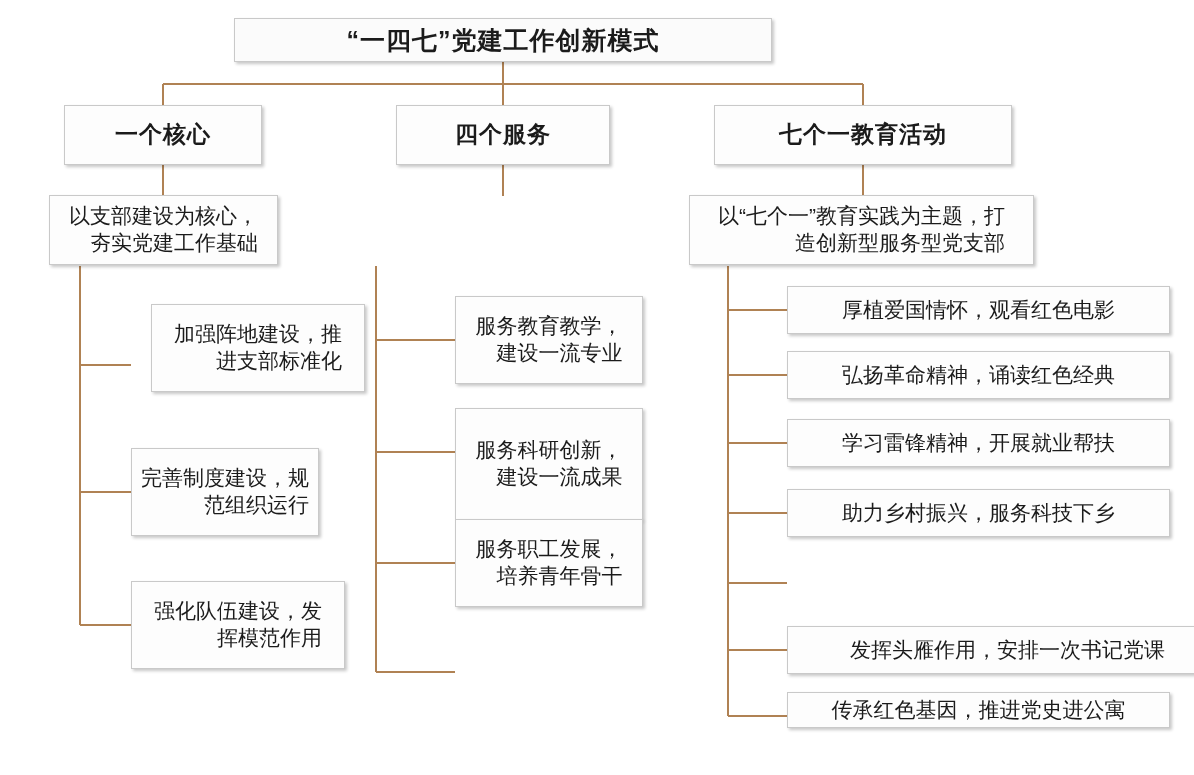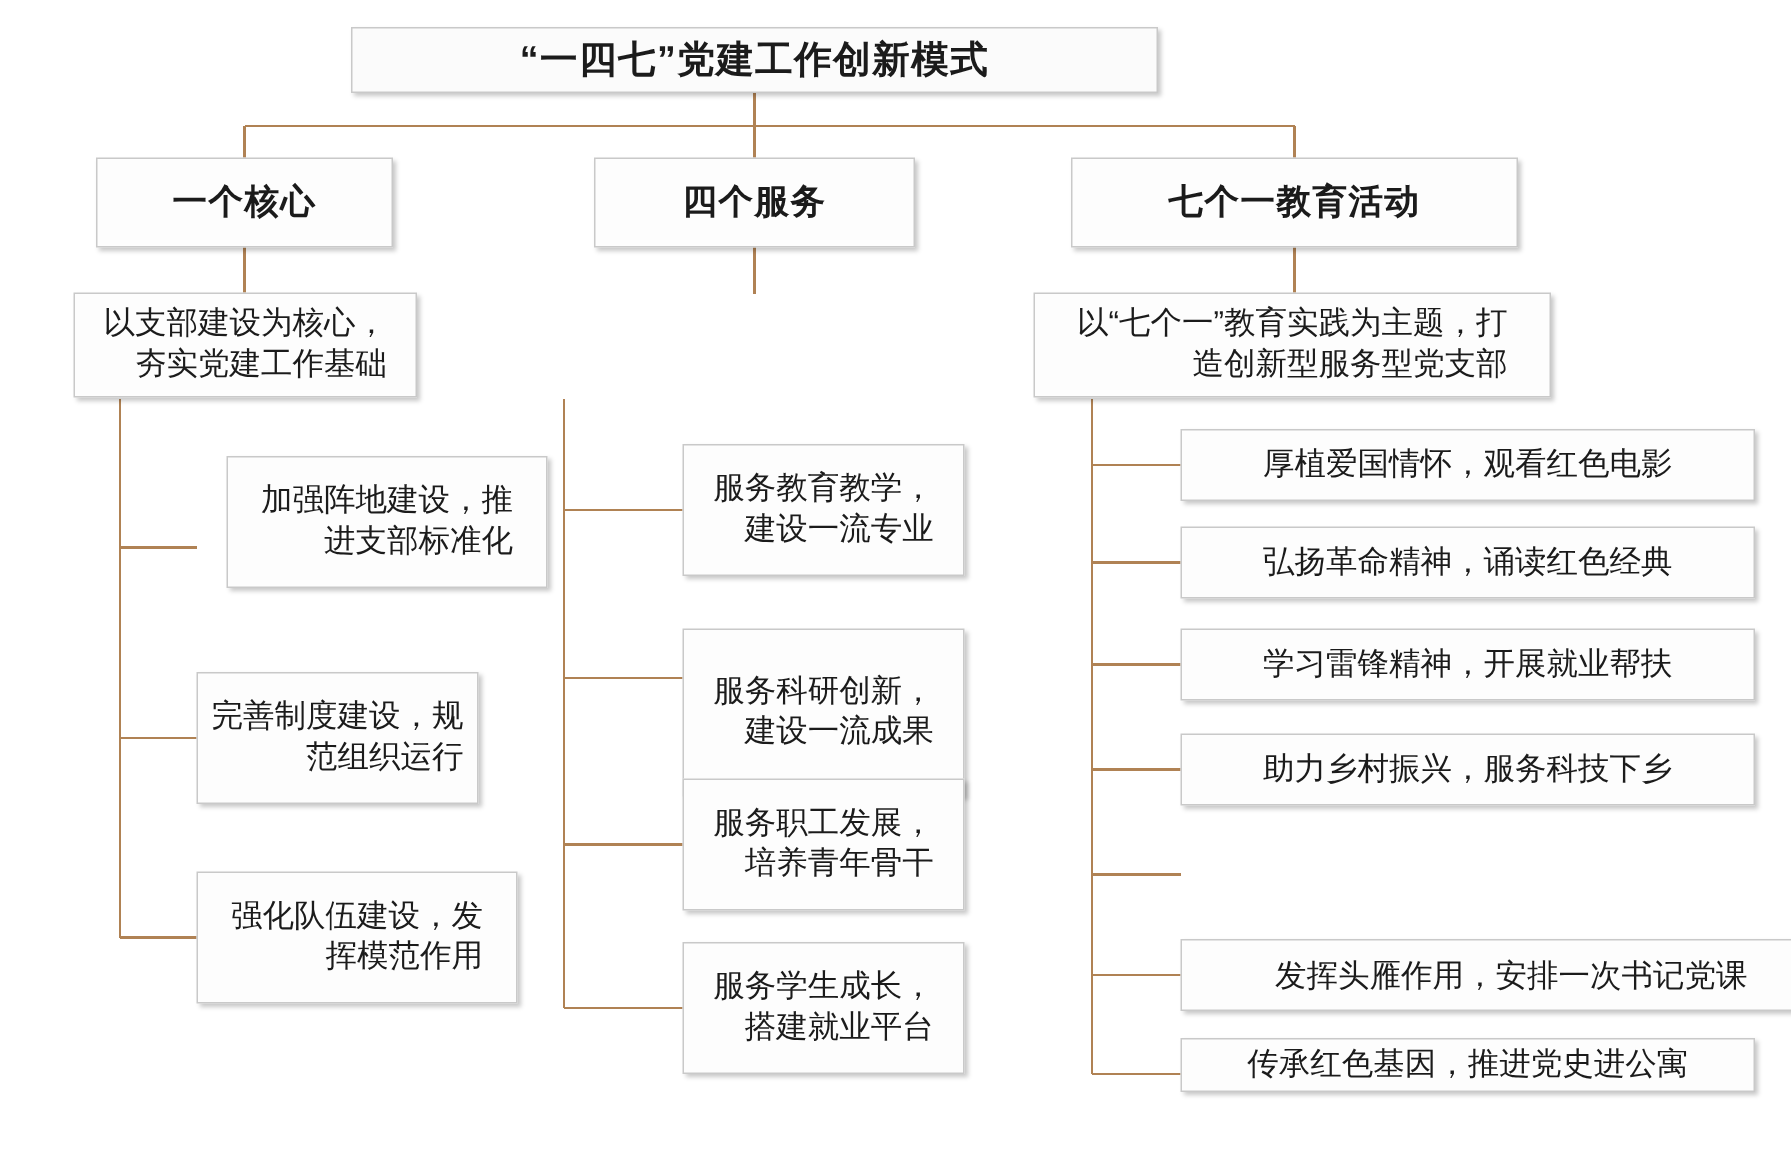--- a/index.html
+++ b/index.html
@@ -141,31 +141,27 @@
   </div>
   <div class="box leaf" style="left:131px;top:581px;width:214px;height:88px;">
     <span class="txt">强化队伍建设，发
 挥模范作用</span>
   </div>
 
   <div class="box leaf" style="left:455px;top:296px;width:188px;height:88px;">
     <span class="txt">服务教育教学，
 建设一流专业</span>
   </div>
-  <div class="box leaf" style="left:455px;top:419px;width:188px;height:112px;">
+  <div class="box leaf" style="left:455px;top:408px;width:188px;height:112px;">
     <span class="txt">服务科研创新，
 建设一流成果</span>
   </div>
   <div class="box leaf" style="left:455px;top:519px;width:188px;height:88px;">
     <span class="txt">服务职工发展，
 培养青年骨干</span>
-  </div>
-  <div class="box leaf" style="left:455px;top:628px;width:188px;height:88px;">
-    <span class="txt">服务学生成长，
-搭建就业平台</span>
   </div>
 
   <div class="box leaf" style="left:787px;top:286px;width:383px;height:48px;">
     <span class="txt">厚植爱国情怀，观看红色电影</span>
   </div>
   <div class="box leaf" style="left:787px;top:351px;width:383px;height:48px;">
     <span class="txt">弘扬革命精神，诵读红色经典</span>
   </div>
   <div class="box leaf" style="left:787px;top:419px;width:383px;height:48px;">
     <span class="txt">学习雷锋精神，开展就业帮扶</span>

